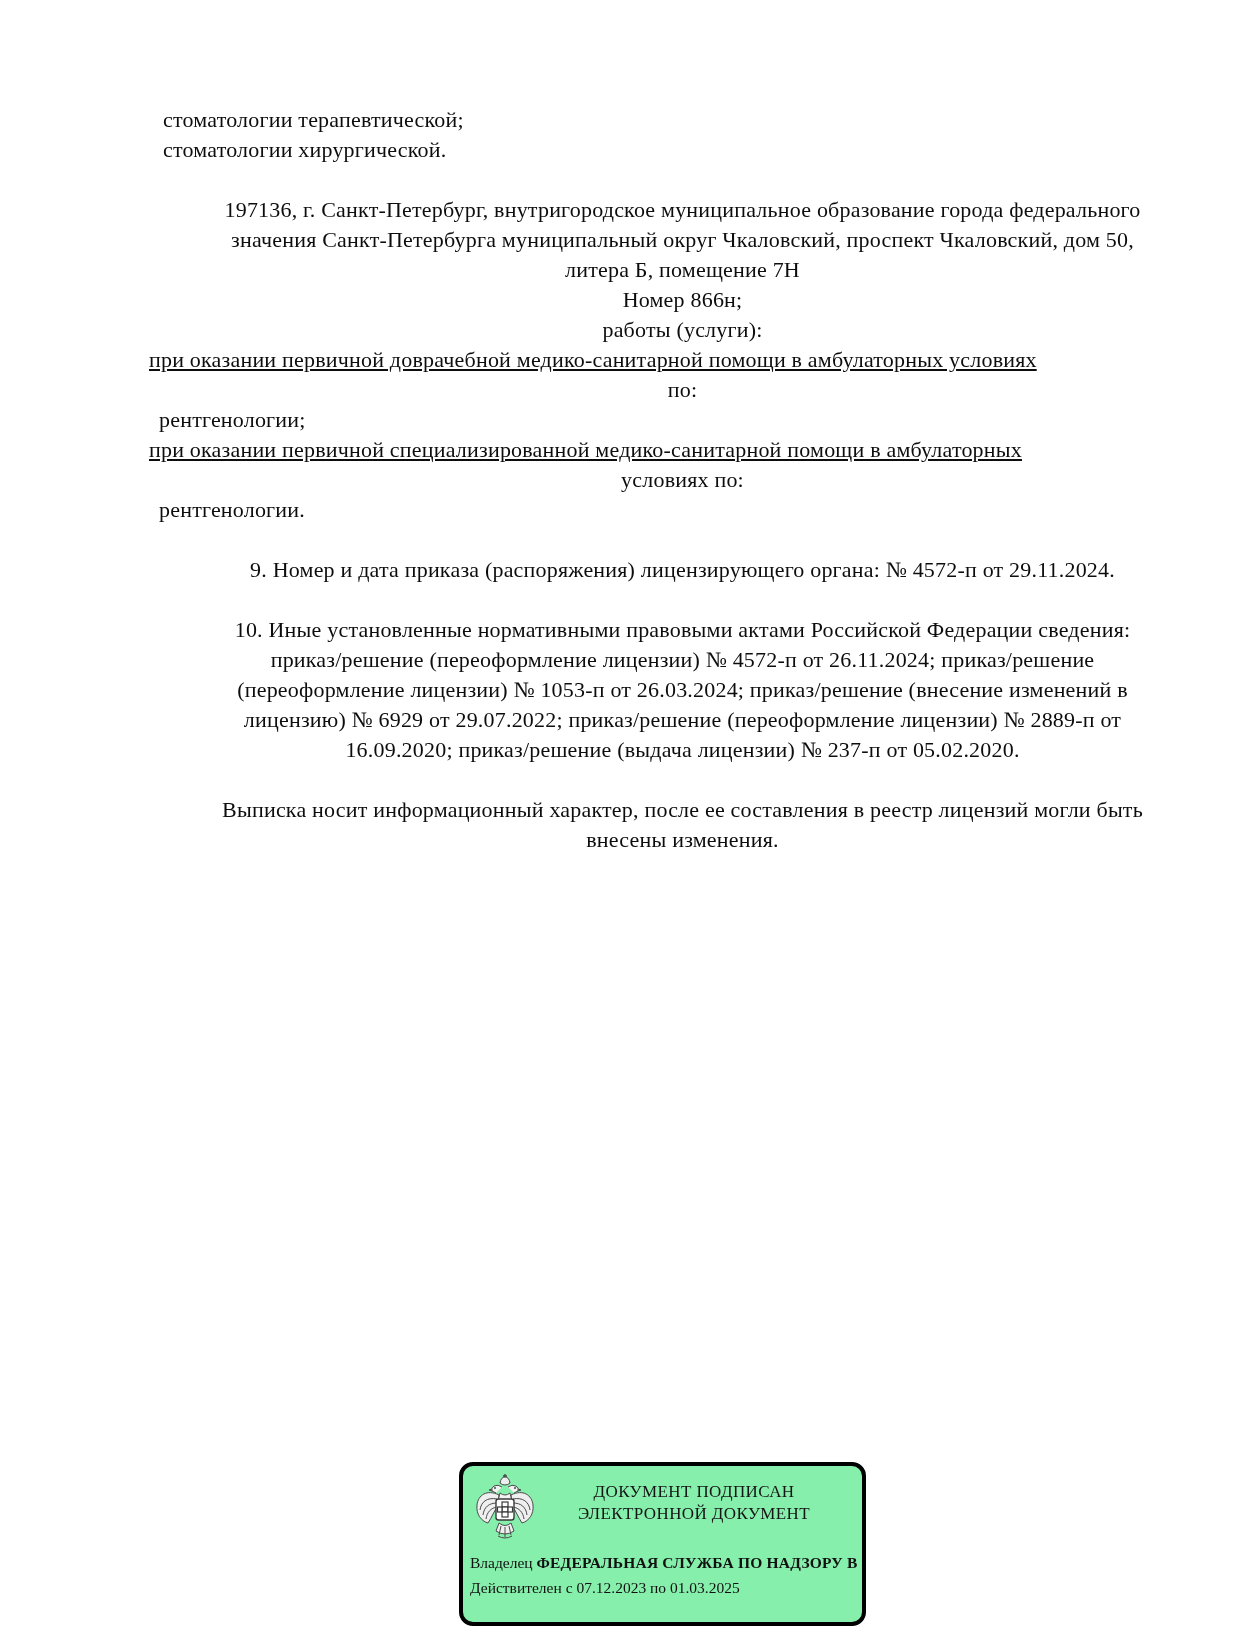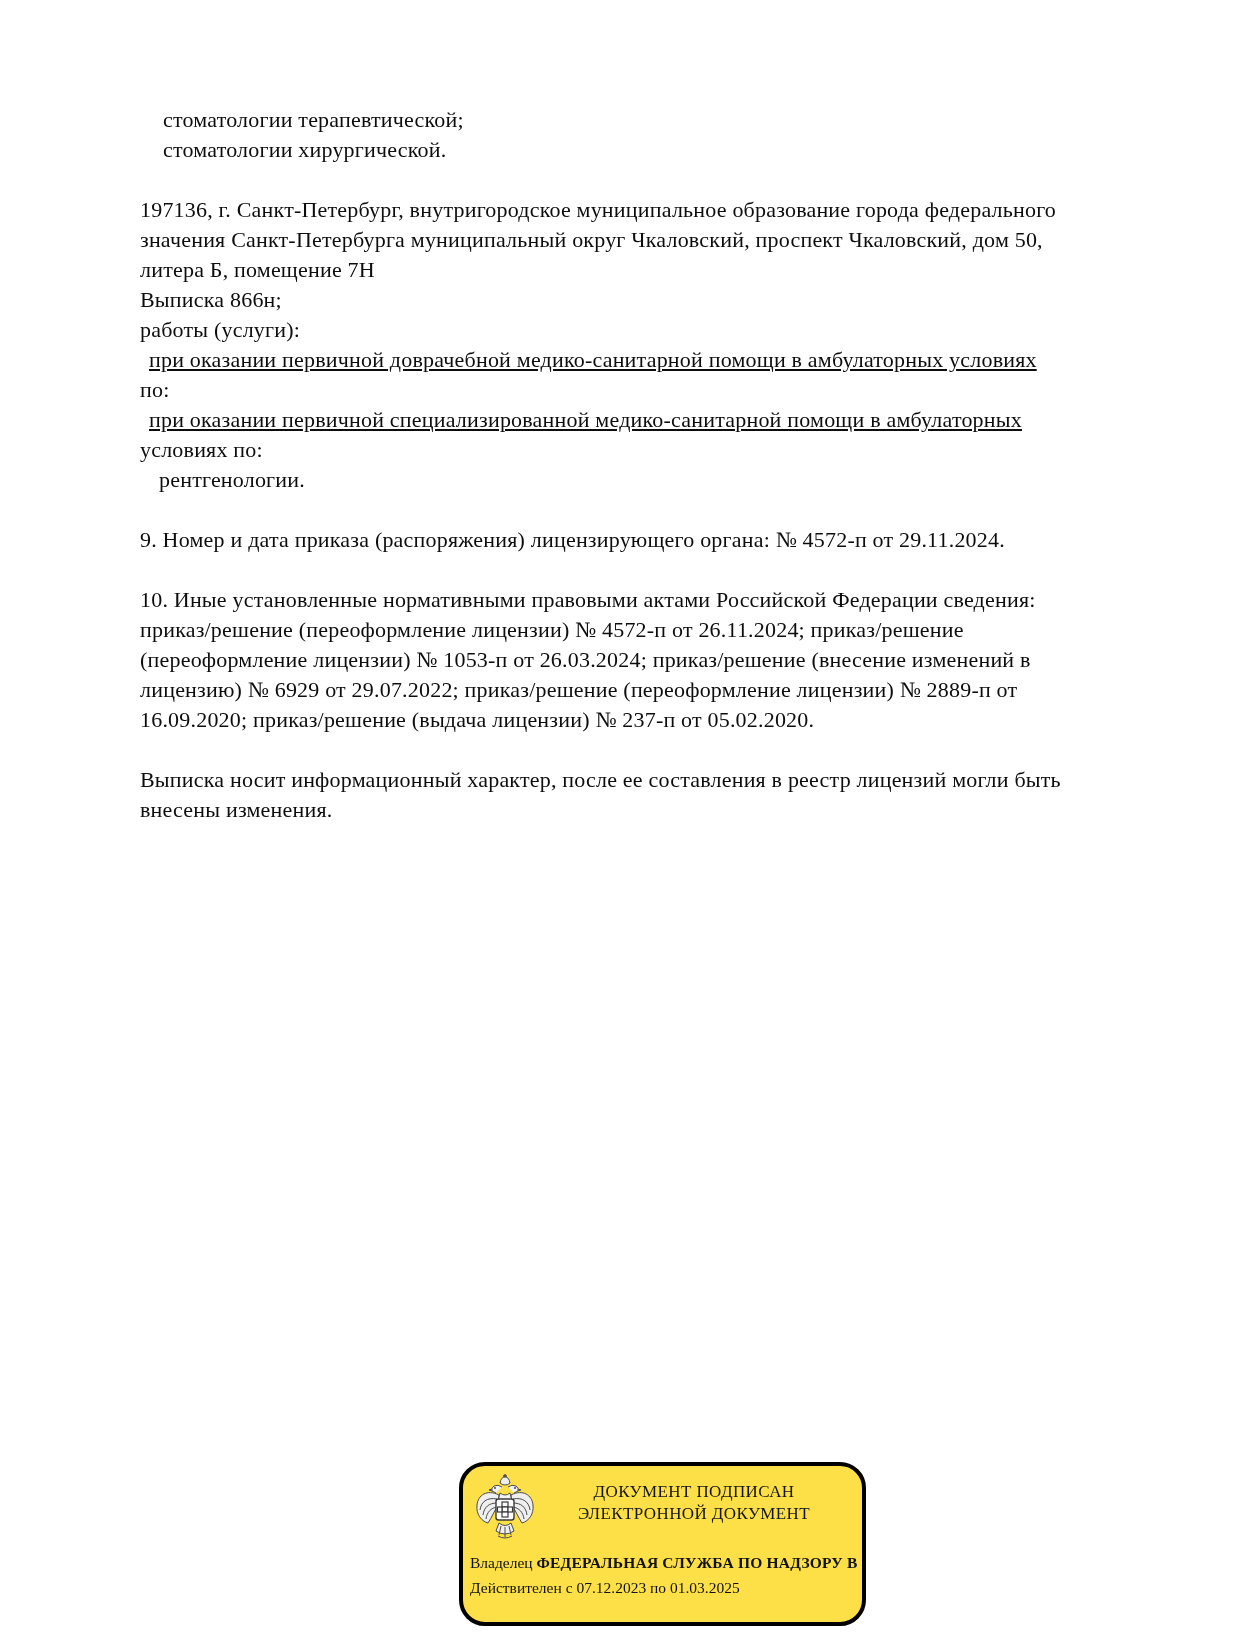--- a/index.html
+++ b/index.html
@@ -11,30 +11,30 @@
     position:relative;
   }
   .page{position:absolute;left:0;top:0;width:1240px;height:1650px;background:#fff;overflow:hidden;}
 
   
   .body-text{
     position:absolute;left:140px;top:105px;width:1085px;
     font-size:22px;
   }
   .line{height:30px;line-height:30px;white-space:nowrap;letter-spacing:0.2px;}
-  .ind-0{padding-left:0;}
+  .ind-0{padding-left:0;text-align:center;}
   .ind-1{padding-left:9px;text-decoration:underline;}
   .ind-2{padding-left:19px;}
   .ind-3{padding-left:23px;}
 
   
   .stamp{
     position:absolute;left:459px;top:1462px;width:407px;height:164px;
-    box-sizing:border-box;border:4px solid #000;border-radius:26px;
-    background:#fde047;
+    box-sizing:border-box;border:4px solid #000;border-radius:14px;
+    background:#86efac;
   }
   .emblem{position:absolute;left:12px;top:7px;width:60px;height:70px;}
   .stamp-title{
     position:absolute;left:66px;top:15px;width:330px;
     text-align:center;font-size:17px;line-height:22px;letter-spacing:0.4px;
     color:#151515;
   }
   .stamp-info{
     position:absolute;left:7px;top:84px;width:392px;
     font-size:15.5px;line-height:25.4px;color:#111;
@@ -48,24 +48,25 @@
 
 <div class="page">
 
   <div class="body-text" id="doc-lines">
       <div class="line ind-3">стоматологии терапевтической;</div>
       <div class="line ind-3">стоматологии хирургической.</div>
       <div class="line ind-0"></div>
       <div class="line ind-0">197136, г. Санкт-Петербург, внутригородское муниципальное образование города федерального</div>
       <div class="line ind-0">значения Санкт-Петербурга муниципальный округ Чкаловский, проспект Чкаловский, дом 50,</div>
       <div class="line ind-0">литера Б, помещение 7Н</div>
-      <div class="line ind-0">Выписка 866н;</div>
+      <div class="line ind-0">Номер 866н;</div>
       <div class="line ind-0">работы (услуги):</div>
       <div class="line ind-1">при оказании первичной доврачебной медико-санитарной помощи в амбулаторных условиях</div>
       <div class="line ind-0">по:</div>
+      <div class="line ind-2">рентгенологии;</div>
       <div class="line ind-1">при оказании первичной специализированной медико-санитарной помощи в амбулаторных</div>
       <div class="line ind-0">условиях по:</div>
       <div class="line ind-2">рентгенологии.</div>
       <div class="line ind-0"></div>
       <div class="line ind-0">9. Номер и дата приказа (распоряжения) лицензирующего органа: № 4572-п от 29.11.2024.</div>
       <div class="line ind-0"></div>
       <div class="line ind-0">10. Иные установленные нормативными правовыми актами Российской Федерации сведения:</div>
       <div class="line ind-0">приказ/решение (переоформление лицензии) № 4572-п от 26.11.2024; приказ/решение</div>
       <div class="line ind-0">(переоформление лицензии) № 1053-п от 26.03.2024; приказ/решение (внесение изменений в</div>
       <div class="line ind-0">лицензию) № 6929 от 29.07.2022; приказ/решение (переоформление лицензии) № 2889-п от</div>

